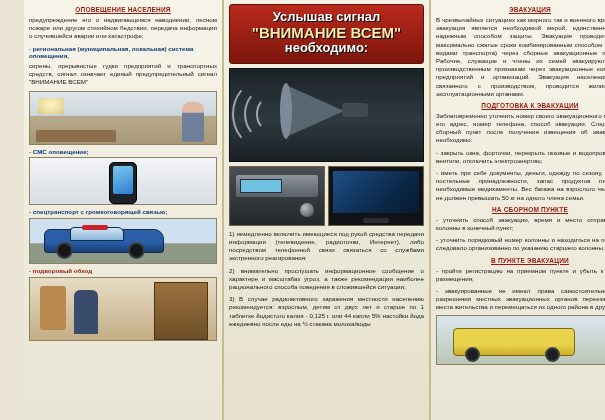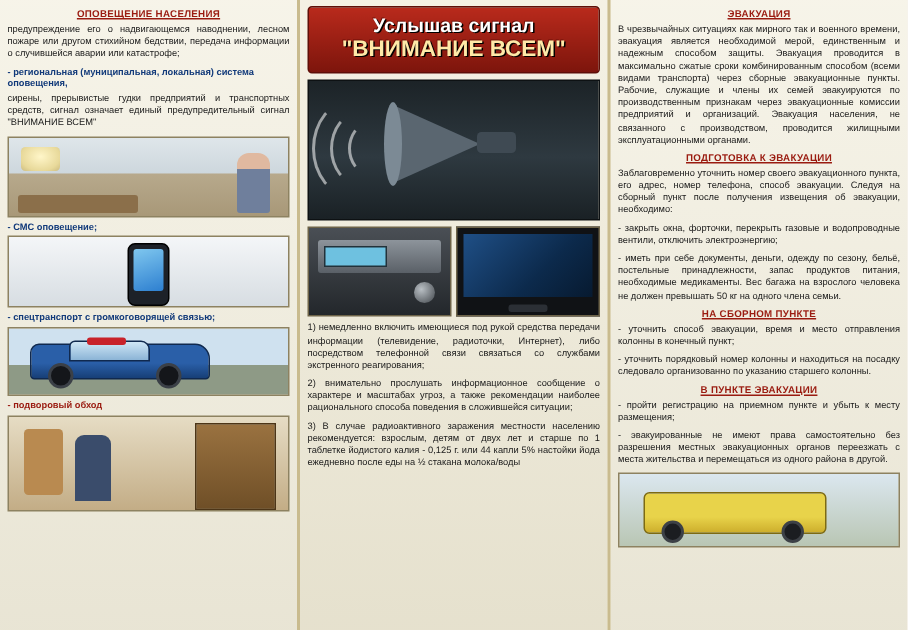--- a/index.html
+++ b/index.html
@@ -18,20 +18,21 @@
     background: #e9e4d4;
     box-sizing: border-box;
   }
   
   .col {
     position: absolute;
     top: 0;
     height: 420px;
     box-sizing: border-box;
     padding: 4px 5px 4px 5px;
+    margin-left: 24px;
   }
   .col-left {
     left: 0;
     width: 200px;
     background: #f2eedd;
     border-right: 2px solid #c9bb8e;
   }
   .col-mid {
     left: 200px;
     width: 205px;
@@ -329,20 +330,21 @@
     </div>
 
   </div>
 
   <div class="col col-mid">
 
     <div class="mid-head-band">
       <div class="mid-title">
         <span class="l1">Услышав сигнал</span>
         <span class="l2">"ВНИМАНИЕ ВСЕМ"</span>
+        <span class="l3">необходимо:</span>
       </div>
     </div>
 
     <div class="horn-area">
       <div class="wave wv1"></div>
       <div class="wave wv2"></div>
       <div class="wave wv3"></div>
       <div class="horn"></div>
       <div class="horn-mouth"></div>
       <div class="horn-back"></div>

